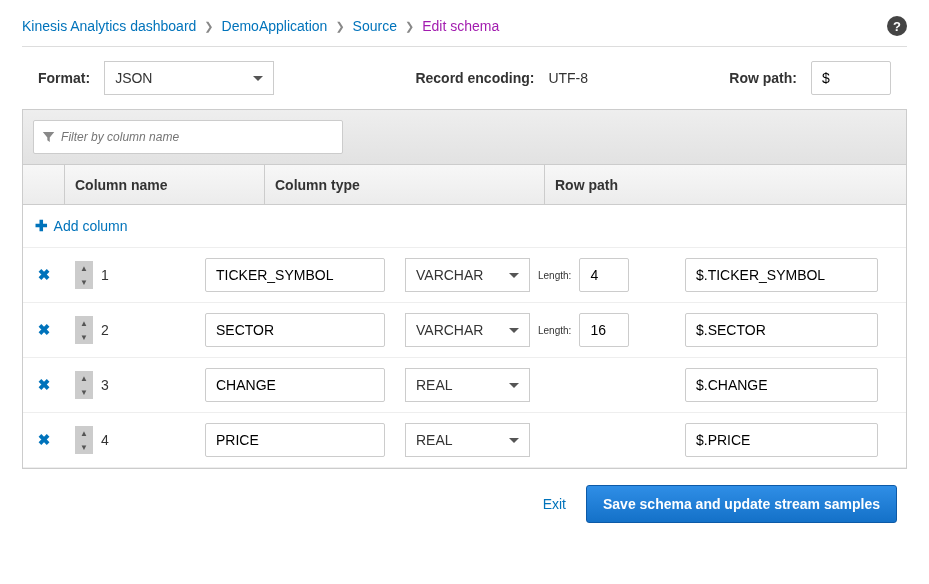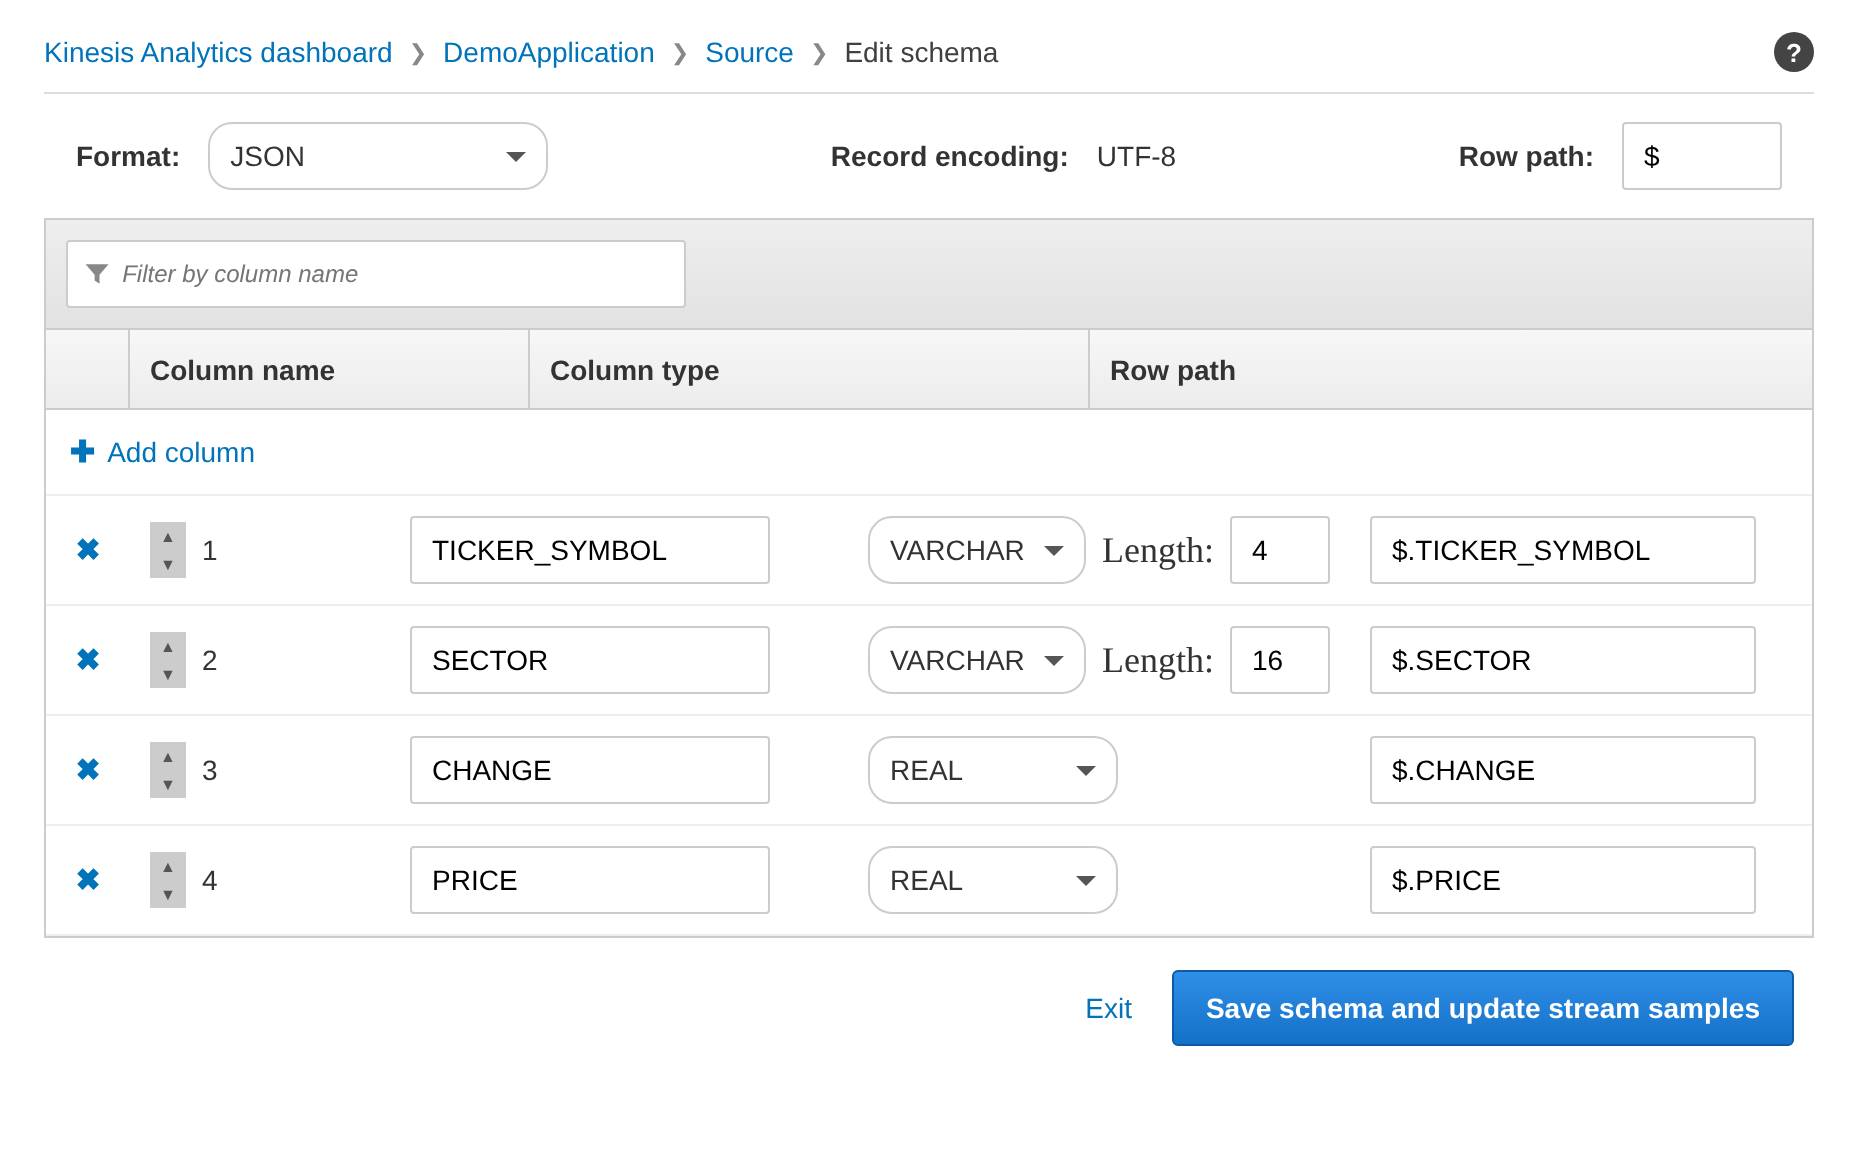--- a/index.html
+++ b/index.html
@@ -25,21 +25,21 @@
   .breadcrumb a {
     color: #0073bb;
     text-decoration: none;
     cursor: pointer;
   }
   .breadcrumb .sep {
     color: #888;
     font-size: 11px;
   }
   .breadcrumb .current {
-    color: #404040;
+    color: #a21caf;
   }
   .help-icon {
     margin-left: auto;
     width: 20px;
     height: 20px;
     border-radius: 50%;
     background: #444;
     color: #fff;
     display: flex;
     align-items: center;
@@ -56,21 +56,21 @@
   }
   .config-row .lbl {
     font-weight: bold;
   }
   .config-row .spacer {
     flex: 1;
   }
   .select-box {
     position: relative;
     border: 1px solid #ccc;
-    border-radius: 12px;
+    border-radius: 0;
     height: 34px;
     width: 170px;
     display: flex;
     align-items: center;
     padding: 0 10px;
     background: #fff;
     cursor: pointer;
   }
   .select-box .caret {
     margin-left: auto;
@@ -199,22 +199,22 @@
     display: flex;
     align-items: center;
     justify-content: center;
     cursor: pointer;
     font-size: 8px;
     color: #555;
   }
   .name-cell { width: 200px; }
   .name-cell input { width: 180px; }
   .type-cell { width: 280px; }
-  .type-cell .select-box { width: 125px; margin-left: 29px; }
-  .len-lbl { font-size: 18px; font-family: Liberation Serif, serif; }
+  .type-cell .select-box { width: 125px; }
+  .len-lbl { font-size: 10px; }
   .path-cell { flex: 1; padding-right: 28px !important; }
   .path-cell input { width: 100%; }
 
   .footer {
     display: flex;
     justify-content: flex-end;
     align-items: center;
     gap: 20px;
     padding: 16px 10px 8px 10px;
   }

